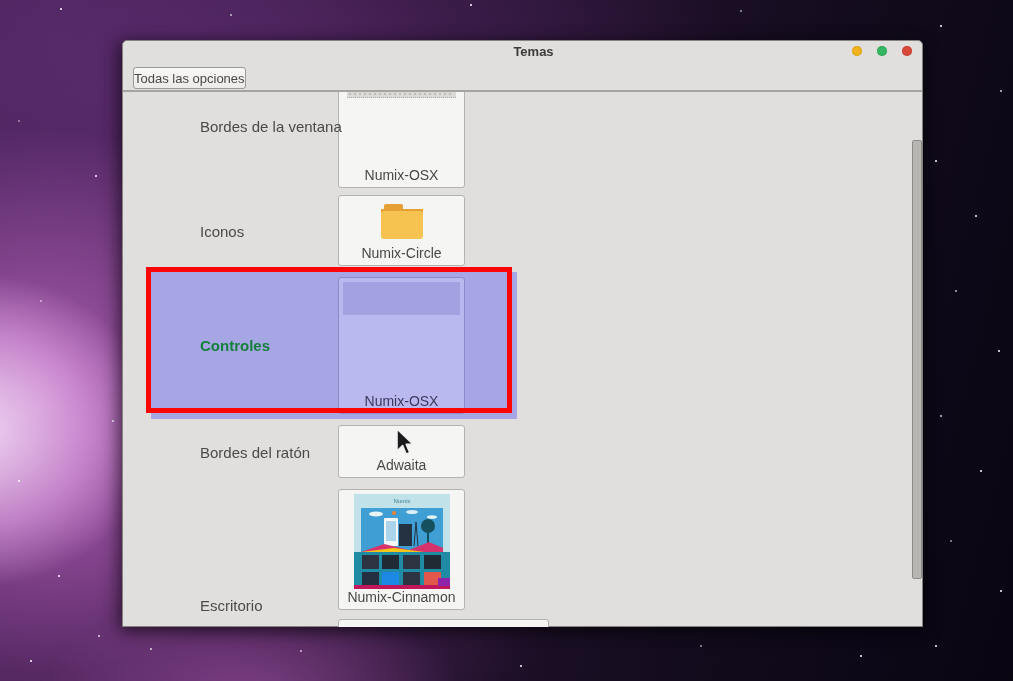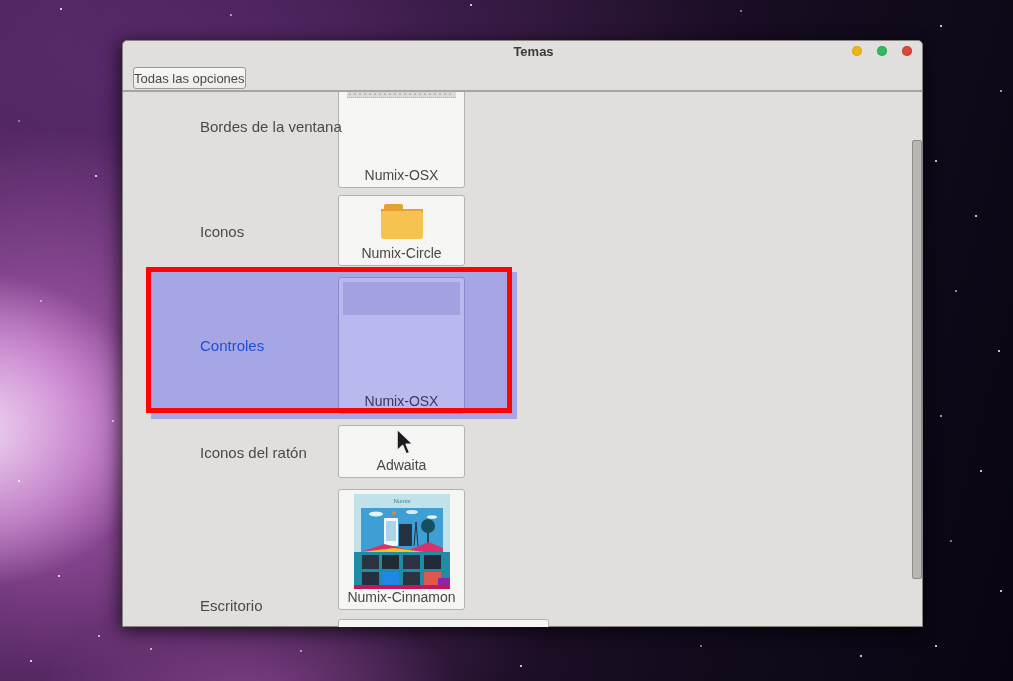--- a/index.html
+++ b/index.html
@@ -51,21 +51,21 @@
     background:linear-gradient(#f7f7f6,#ecebe9); border:1px solid #9b9996; border-radius:3px;
     font-family:"Liberation Sans", sans-serif; font-size:13px; color:#4a4846;
   }
   .separator { position:absolute; left:0; top:49px; width:100%; height:2px; background:#a6a4a1; }
 
   .content { position:absolute; left:0; top:51px; width:100%; height:535px; overflow:hidden; }
 
   .row-label { position:absolute; left:77px; font-size:15px; color:#4c4a48; z-index:3; }
   .lbl-r1 { top:26px; }
   .lbl-r2 { top:131px; }
-  .lbl-r3 { top:245px; color:#1d4ed8; }
+  .lbl-r3 { top:245px; color:#15803d;font-weight:bold; }
   .lbl-r4 { top:352px; }
   .lbl-r5 { top:458px;margin-top:47px; }
 
   .card {
     position:absolute; left:215px; width:127px;
     background:#f5f5f4; border:1px solid #b4b2af; border-radius:3px;
   }
   .card-label {
     position:absolute; left:0; bottom:4px; width:100%; text-align:center;
     font-size:14px; color:#4a4846;
@@ -161,21 +161,21 @@
         </span>
         <span class="card-label">Numix-Circle</span>
       </div>
 
       <span class="row-label lbl-r3">Controles</span>
       <div class="card card-controls">
         <div class="ctrl-strip"></div>
         <span class="card-label">Numix-OSX</span>
       </div>
 
-      <span class="row-label lbl-r4">Iconos del ratón</span>
+      <span class="row-label lbl-r4">Bordes del ratón</span>
       <div class="card card-pointer">
         <span class="cursor-icon">
           <svg width="22" height="32" viewBox="0 0 22 32">
             <path d="M4,2 L4,24 L9.6,18.6 L13.2,27.2 L16.8,25.6 L13.2,17.2 L20,17.2 Z" fill="#1b1b1b" stroke="#f2f2f2" stroke-width="1.6" stroke-linejoin="round"></path>
           </svg>
         </span>
         <span class="card-label">Adwaita</span>
       </div>
 
       <span class="row-label lbl-r5">Escritorio</span>

